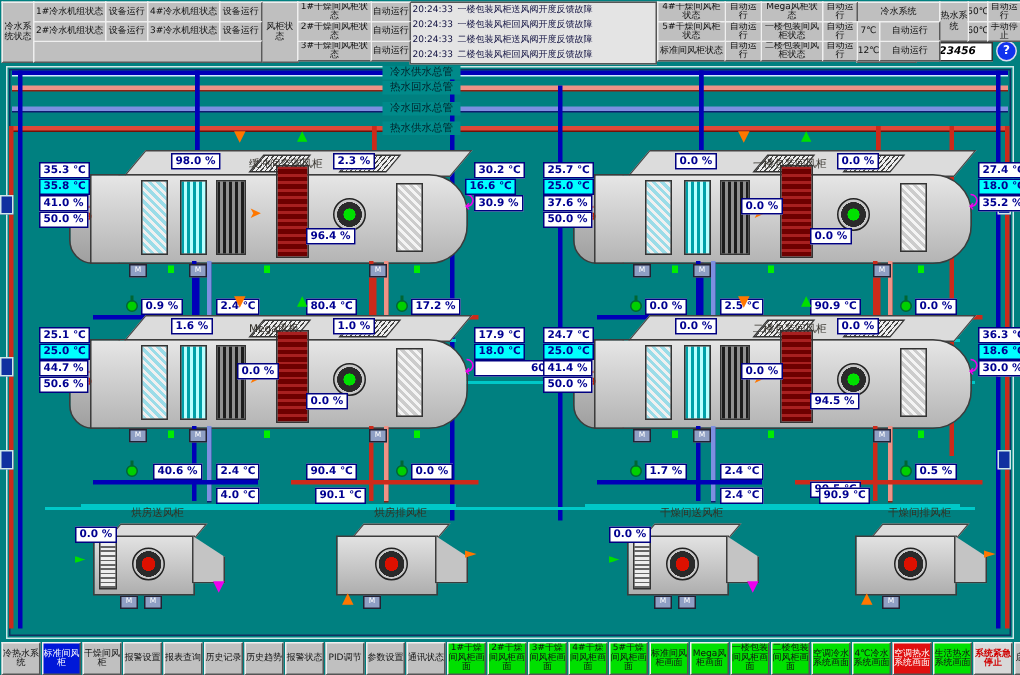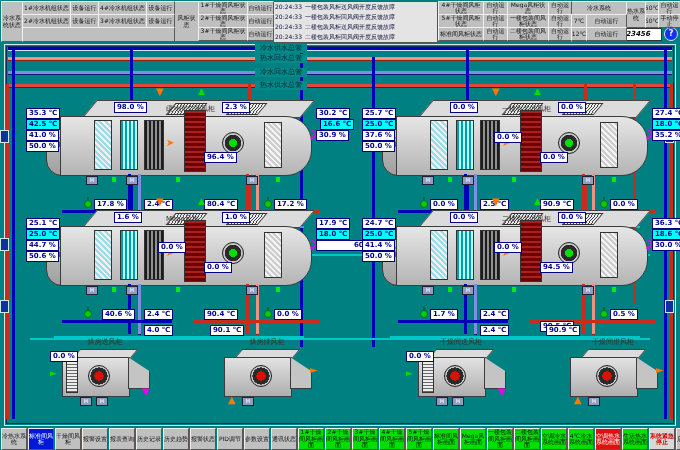--- a/index.html
+++ b/index.html
@@ -250,31 +250,31 @@
     <div class="stub vpipe p-coldret" style="left:112px;top:74px;height:50px;"></div>
     <div class="stub vpipe p-hot" style="left:220px;top:74px;height:50px;"></div>
     <div class="stub vpipe p-hotret" style="left:230px;top:74px;height:50px;"></div>
     <div class="stub hpipe p-cold" style="left:36px;top:110px;width:110px;"></div>
     <div class="stub hpipe p-hot" style="left:168px;top:110px;width:125px;"></div>
     <div class="stub hpipe p-cyan" style="left:28px;top:126px;width:250px;height:2px;"></div>
     <div class="valve" style="left:58px;top:100px;"></div>
     <div class="valve" style="left:238px;top:100px;"></div>
 
     <div class="badge" style="left:0;top:8px;text-align:center;">35.3 ℃</div>
-    <div class="badge cyan" style="left:0;top:19px;">42.5 ℃</div>
+    <div class="badge cyan" style="left:0;top:19px;">35.8 ℃</div>
     <div class="badge" style="left:0;top:30px;">41.0 %</div>
     <div class="badge" style="left:0;top:41px;">50.0 %</div>
     <div class="badge" style="left:88px;top:2px;">98.0 %</div>
     <div class="badge" style="left:196px;top:2px;">2.3 %</div>
 
     <div class="badge" style="left:178px;top:52px;">96.4 %</div>
     <div class="badge" style="left:290px;top:8px;">30.2 ℃</div>
-    <div class="badge cyan" style="left:294px;top:19px;text-align:center;">16.6 ℃</div>
+    <div class="badge cyan" style="left:284px;top:19px;text-align:center;">16.6 ℃</div>
     <div class="badge" style="left:290px;top:30px;">30.9 %</div>
-    <div class="badge" style="left:68px;top:99px;">17.8 %</div>
+    <div class="badge" style="left:68px;top:99px;">0.9 %</div>
     <div class="badge" style="left:118px;top:99px;">2.4 ℃</div>
     <div class="badge" style="left:118px;top:115px;">2.5 ℃</div>
     <div class="badge" style="left:178px;top:99px;">80.4 ℃</div>
     <div class="badge" style="left:248px;top:99px;">17.2 %</div>
     <div class="badge" style="left:184px;top:115px;">60.5 ℃</div>
   </div>
       <div class="ahu" style="left: 362px; top: 58px;">
     <span class="arr arr-orange" style="left:130px;top:-13px;">▼</span>
     <span class="arr arr-green" style="left:172px;top:-13px;">▲</span>
     <div class="ahu-roof">

